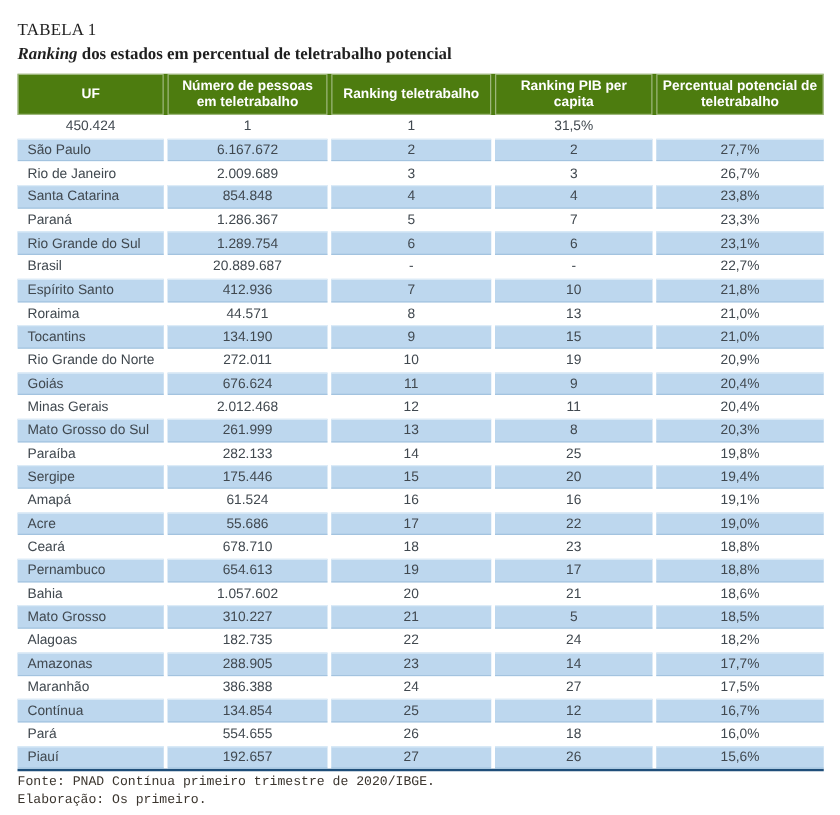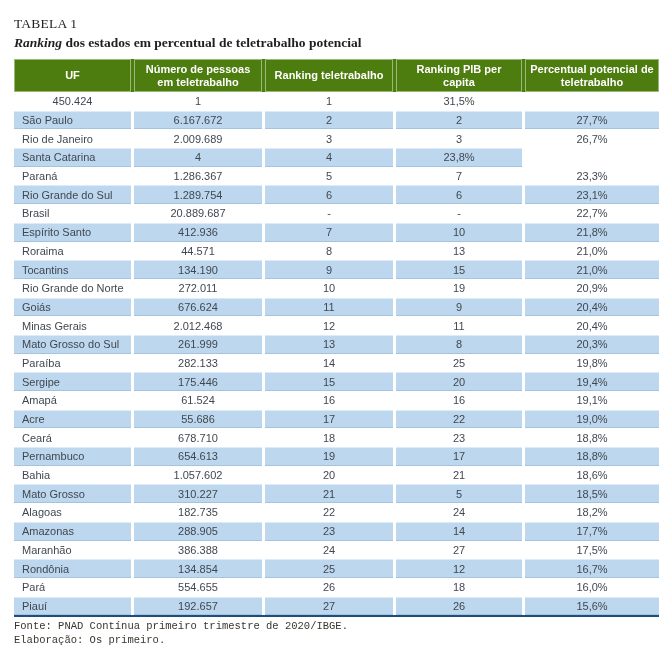--- a/index.html
+++ b/index.html
@@ -118,20 +118,21 @@
         </div>
         <div class="tr">
           <div class="td uf">Rio de Janeiro</div>
           <div class="td">2.009.689</div>
           <div class="td">3</div>
           <div class="td">3</div>
           <div class="td">26,7%</div>
         </div>
         <div class="tr striped">
           <div class="td uf">Santa Catarina</div>
+          <div class="td">854.848</div>
           <div class="td">4</div>
           <div class="td">4</div>
           <div class="td">23,8%</div>
         </div>
         <div class="tr">
           <div class="td uf">Paraná</div>
           <div class="td">1.286.367</div>
           <div class="td">5</div>
           <div class="td">7</div>
           <div class="td">23,3%</div>
@@ -270,21 +271,21 @@
           <div class="td">17,7%</div>
         </div>
         <div class="tr">
           <div class="td uf">Maranhão</div>
           <div class="td">386.388</div>
           <div class="td">24</div>
           <div class="td">27</div>
           <div class="td">17,5%</div>
         </div>
         <div class="tr striped">
-          <div class="td uf">Rondônia</div>
+          <div class="td uf">Contínua</div>
           <div class="td">134.854</div>
           <div class="td">25</div>
           <div class="td">12</div>
           <div class="td">16,7%</div>
         </div>
         <div class="tr">
           <div class="td uf">Pará</div>
           <div class="td">554.655</div>
           <div class="td">26</div>
           <div class="td">18</div>

